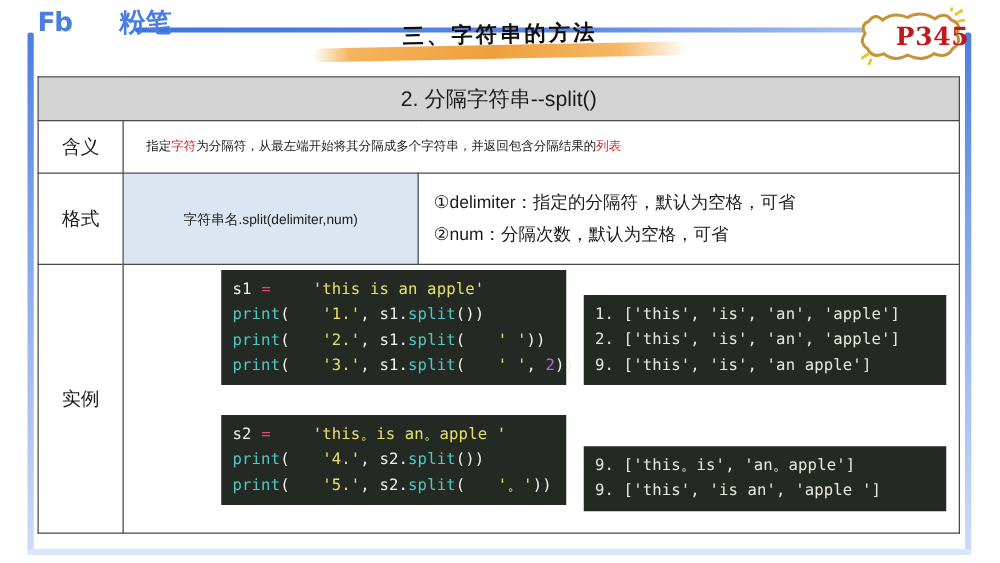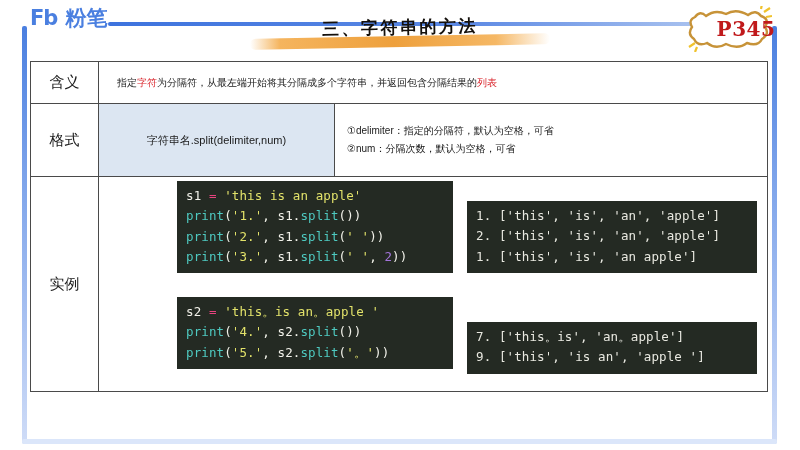--- a/index.html
+++ b/index.html
@@ -32,33 +32,33 @@
   }
   .header-rule{
     position:absolute;left:108px;top:22px;width:590px;height:4px;
     background:linear-gradient(90deg,#3d73de 0%,#5c89e4 60%,#a9c2ef 100%);
     border-radius:2px;
   }
 
   
   .logo{
     position:absolute;left:30px;top:8px;
-    display:flex;align-items:center;gap:7px;
+    display:flex;align-items:center;gap:20px;
     color:#4a7fe0;
   }
   .logo-mark{
     font-family:"DejaVu Sans",sans-serif;
     font-size:21px;font-weight:bold;letter-spacing:-1px;
     color:#4a7fe0;
     line-height:1;
   }
   .logo-text{
     font-family:"DejaVu Sans","Liberation Sans",sans-serif;
     font-size:21px;font-weight:bold;color:#4a7fe0;line-height:1;
-    margin-left:1px;
+    margin-left:18px;
   }
 
   
   .banner{
     position:absolute;left:240px;top:16px;width:320px;height:34px;
   }
   .brush{
     position:absolute;left:10px;top:20px;width:300px;height:11px;
     background:linear-gradient(90deg,
       rgba(244,174,80,0) 0%,
@@ -119,42 +119,42 @@
   .row-format .fmt-cell{
     width:236px;
     background:#dce6f2;
     text-align:center;
     font-size:11px;
     color:#1a1a1a;
     height:72px;
   }
   .fmt-notes{
     padding:5px 0 5px 12px;
-    font-size:10px;color:#1a1a1a;line-height:1.85;
+    font-size:14px;color:#1a1a1a;line-height:1.85;
   }
 
   .row-example td{height:214px;}
   .example-body{
     position:relative;height:214px;
   }
 
   
   .code{
     position:absolute;
     background:#242a23;
     font-family:"DejaVu Sans Mono","Liberation Mono",monospace;
     font-size:12.5px;
     line-height:1.62;
     color:#e8e8e0;
     padding:5px 9px 6px 9px;
     white-space:pre;
     letter-spacing:.1px;
   }
   .c-kw{color:#e8437f;}      
-  .c-str{color:#e2e26a;}     
+  .c-str{color:#e2e26a;margin-left:26px;}     
   .c-fn{color:#4ec9c0;}      
   .c-num{color:#a374db;}     
   .c-pl{color:#f2f2ea;}      
 
   #code1{left:78px;top:4px;width:258px;}
   #out1 {left:368px;top:24px;width:272px;}
   #code2{left:78px;top:120px;width:258px;}
   #out2 {left:368px;top:145px;width:272px;}
 </style>
 </head>
@@ -189,20 +189,23 @@
   </div>
 
   <table class="tbl">
     <colgroup>
         <col style="width:68px">
         <col style="width:236px">
         <col>
       </colgroup>
 
     <tbody>
+        <tr class="row-title">
+      <td colspan="3">2. 分隔字符串--split()</td>
+    </tr>
 
     <tr class="row-meaning">
       <td class="col-label">含义</td>
       <td colspan="2">
         <div class="meaning-text"><span>指定</span><span class="hl">字符</span><span>为分隔符，从最左端开始将其分隔成多个字符串，并返回包含分隔结果的</span><span class="hl">列表</span></div>
       </td>
     </tr>
 
     <tr class="row-format">
       <td class="col-label">格式</td>
@@ -220,27 +223,27 @@
       <td colspan="2">
         <div class="example-body">
 
           <div class="code" id="code1"><span class="c-pl">s1</span> <span class="c-kw">=</span> <span class="c-str">'this is an apple'</span>
 <span class="c-fn">print</span><span class="c-pl">(</span><span class="c-str">'1.'</span><span class="c-pl">, </span><span class="c-pl">s1</span><span class="c-pl">.</span><span class="c-fn">split</span><span class="c-pl">())</span>
 <span class="c-fn">print</span><span class="c-pl">(</span><span class="c-str">'2.'</span><span class="c-pl">, </span><span class="c-pl">s1</span><span class="c-pl">.</span><span class="c-fn">split</span><span class="c-pl">(</span><span class="c-str">' '</span><span class="c-pl">))</span>
 <span class="c-fn">print</span><span class="c-pl">(</span><span class="c-str">'3.'</span><span class="c-pl">, </span><span class="c-pl">s1</span><span class="c-pl">.</span><span class="c-fn">split</span><span class="c-pl">(</span><span class="c-str">' '</span><span class="c-pl">, </span><span class="c-num">2</span><span class="c-pl">))</span></div>
 
           <div class="code" id="out1"><span>1. ['this', 'is', 'an', 'apple']</span>
 <span>2. ['this', 'is', 'an', 'apple']</span>
-<span>1. ['this', 'is', 'an apple']</span></div>
+<span>9. ['this', 'is', 'an apple']</span></div>
 
           <div class="code" id="code2"><span class="c-pl">s2</span> <span class="c-kw">=</span> <span class="c-str">'this。is an。apple '</span>
 <span class="c-fn">print</span><span class="c-pl">(</span><span class="c-str">'4.'</span><span class="c-pl">, </span><span class="c-pl">s2</span><span class="c-pl">.</span><span class="c-fn">split</span><span class="c-pl">())</span>
 <span class="c-fn">print</span><span class="c-pl">(</span><span class="c-str">'5.'</span><span class="c-pl">, </span><span class="c-pl">s2</span><span class="c-pl">.</span><span class="c-fn">split</span><span class="c-pl">(</span><span class="c-str">'。'</span><span class="c-pl">))</span></div>
 
-          <div class="code" id="out2"><span>7. ['this。is', 'an。apple']</span>
+          <div class="code" id="out2"><span>9. ['this。is', 'an。apple']</span>
 <span>9. ['this', 'is an', 'apple ']</span></div>
 
         </div>
       </td>
     </tr>
   </tbody>
     </table>
 </div>
 
 </body></html>

